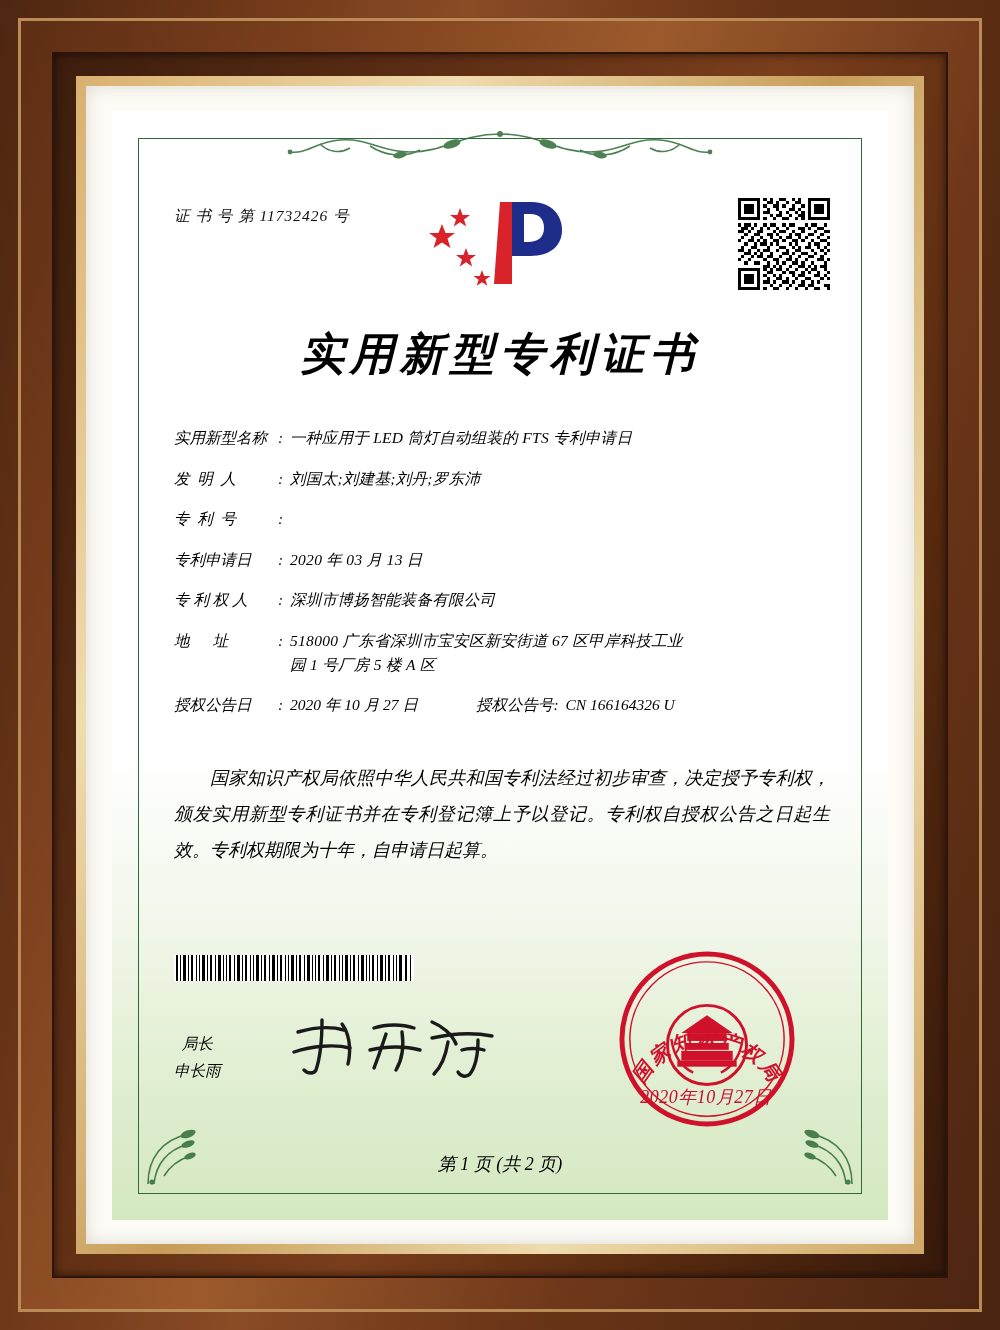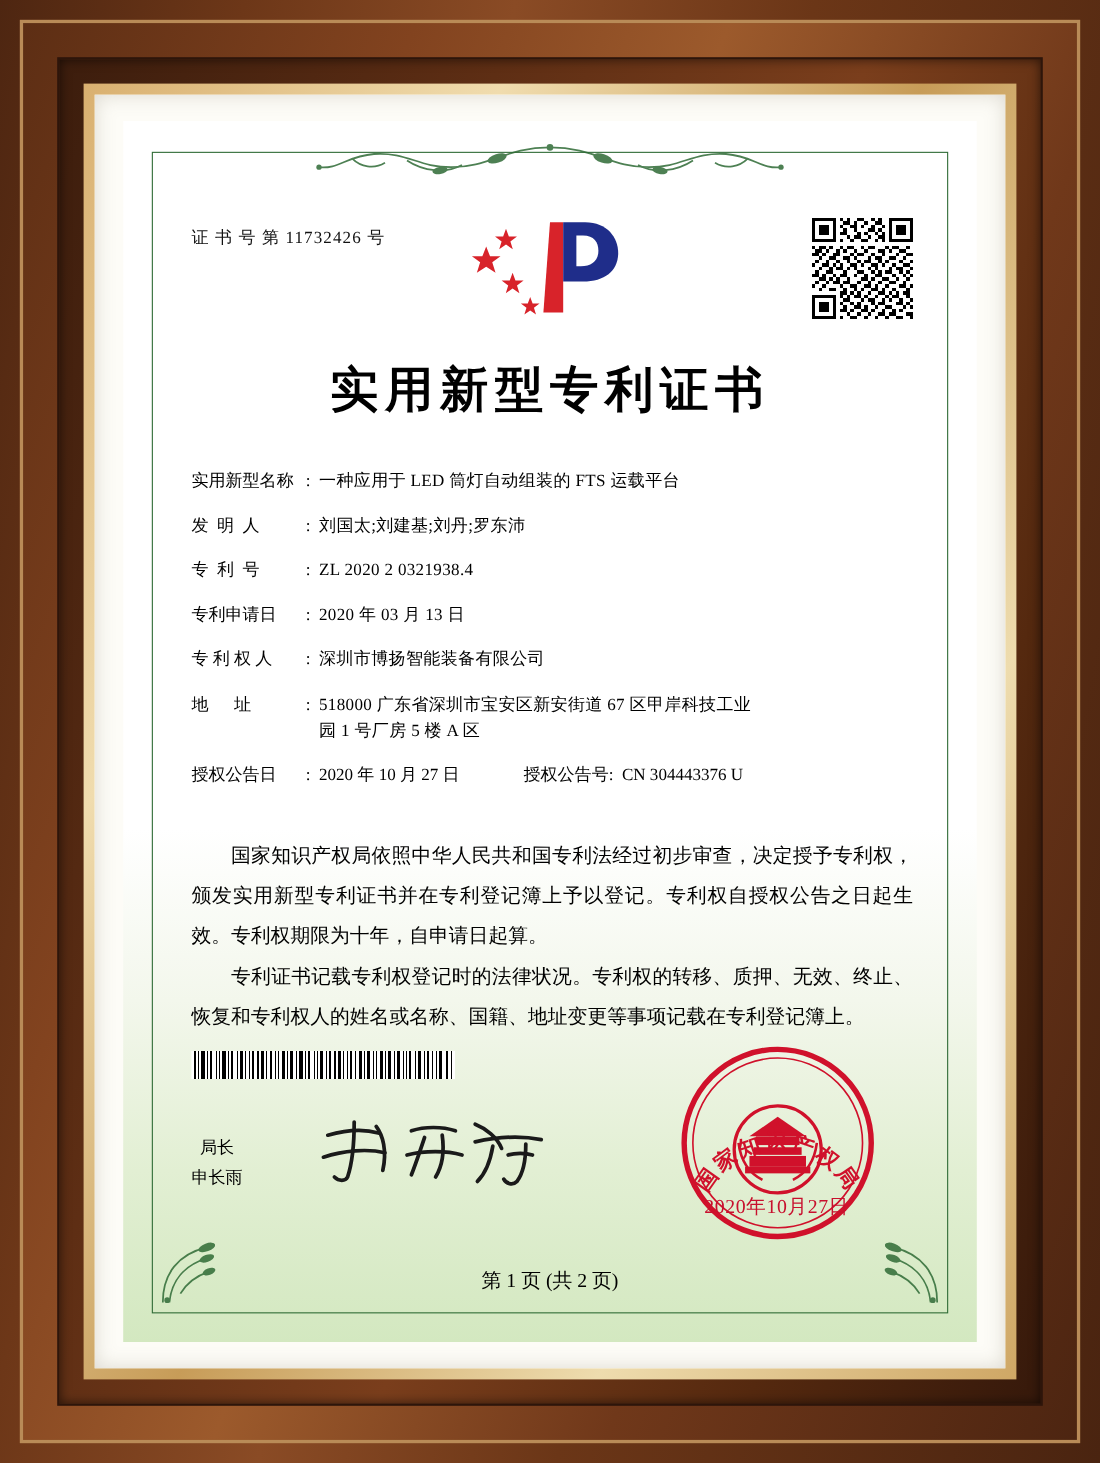--- a/index.html
+++ b/index.html
@@ -15,20 +15,21 @@
   }
 
   
   .frame-outer {
     position: absolute;
     left: 0; top: 0;
     width: 1000px; height: 1330px;
     background: linear-gradient(135deg,#5a2d14 0%, #74381a 12%, #insignia 0%);
     background: linear-gradient(100deg,#4e2611 0%,#6d3718 18%,#8a4b25 38%,#6b3617 60%,#4a2410 100%);
     box-sizing: border-box;
+    font-style: italic;
   }
   .frame-bevel-1 {
     position: absolute;
     left: 18px; top: 18px; right: 18px; bottom: 18px;
     border: 3px solid #b98b57;
     box-sizing: border-box;
     background: linear-gradient(110deg,#5d2e14 0%,#82431f 25%,#9c5a2c 45%,#70381a 70%,#4d2511 100%);
   }
   .frame-bevel-2 {
     position: absolute;
@@ -533,33 +534,32 @@
       </g>
     </svg>
 
     <div class="title">实用新型专利证书</div>
 
     <div class="fields">
 
       <div class="field-row">
         <div class="field-label">实用新型名称</div>
         <div class="field-colon">:</div>
-        <div class="field-value">一种应用于 LED 筒灯自动组装的 FTS 运载平台</div>
+        <div class="field-value">一种应用于 LED 筒灯自动组装的 FTS 专利申请日</div>
       </div>
 
       <div class="field-row">
         <div class="field-label">发  明  人</div>
         <div class="field-colon">:</div>
         <div class="field-value">刘国太;刘建基;刘丹;罗东沛</div>
       </div>
 
       <div class="field-row">
         <div class="field-label">专  利  号</div>
         <div class="field-colon">:</div>
-        <div class="field-value">ZL 2020 2 0321938.4</div>
       </div>
 
       <div class="field-row">
         <div class="field-label">专利申请日</div>
         <div class="field-colon">:</div>
         <div class="field-value">2020 年 03 月 13 日</div>
       </div>
 
       <div class="field-row">
         <div class="field-label">专 利 权 人</div>
@@ -576,27 +576,26 @@
         </div>
       </div>
 
       <div class="row-inline">
         <div class="field-label">授权公告日</div>
         <div class="field-colon">:</div>
         <div>2020 年 10 月 27 日</div>
         <div class="inline-gap"></div>
         <div>授权公告号</div>
         <div class="field-colon">:</div>
-        <div>CN 304443376 U</div>
+        <div>CN 166164326 U</div>
       </div>
     </div>
 
     <div class="paras">
       <p>国家知识产权局依照中华人民共和国专利法经过初步审查，决定授予专利权，颁发实用新型专利证书并在专利登记簿上予以登记。专利权自授权公告之日起生效。专利权期限为十年，自申请日起算。</p>
-      <p>专利证书记载专利权登记时的法律状况。专利权的转移、质押、无效、终止、恢复和专利权人的姓名或名称、国籍、地址变更等事项记载在专利登记簿上。</p>
     </div>
 
     <svg class="barcode" viewBox="0 0 240 26" shape-rendering="crispEdges">
       <rect width="240" height="26" fill="#fff"></rect>
       <g fill="#000">
         <rect x="2" y="0" width="2" height="26"></rect>
           <rect x="6" y="0" width="1" height="26"></rect>
         <rect x="9" y="0" width="3" height="26"></rect>
           <rect x="14" y="0" width="1" height="26"></rect>
         <rect x="17" y="0" width="2" height="26"></rect>

